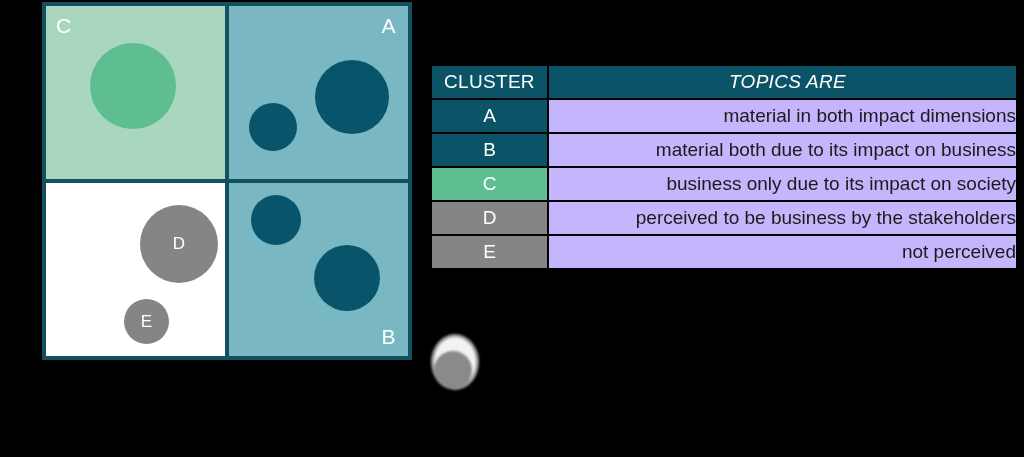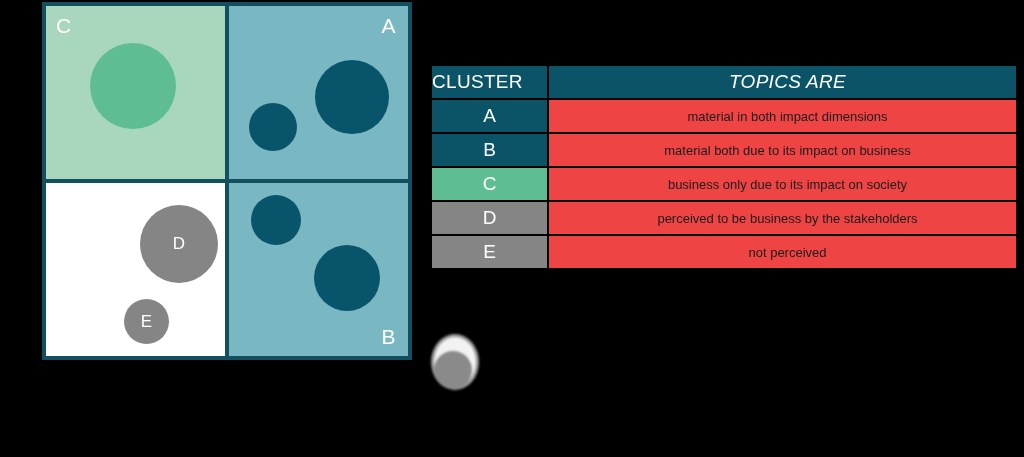--- a/index.html
+++ b/index.html
@@ -85,37 +85,37 @@
   }
   #cluster-table col.col-cluster { width: 117px; }
 
   .th-cluster, .th-topics {
     background: #0B5467;
     color: #FFFFFF;
     font-size: 19px;
     font-weight: normal;
     letter-spacing: 0.3px;
   }
-  .th-cluster { text-align: left; margin-top: 48px; }
+  .th-cluster { text-align: center; margin-top: 48px; }
   .th-topics { text-align: center; padding-left: 10px !important; font-style: italic; }
 
   .cell-cluster {
     text-align: center;
     color: #FFFFFF;
     font-size: 19px;
   }
   .cluster-a, .cluster-b { background: #0B5467; }
   .cluster-c { background: #5EBE92; }
   .cluster-d, .cluster-e { background: #858585; }
 
   .cell-topic {
-    background: #ef4444;
+    background: #c4b5fd;
     color: #1B1B1B;
-    font-size: 13px;
-    text-align: center;
+    font-size: 19px;
+    text-align: right;
     padding-left: 10px !important;
     white-space: nowrap;
   }
 
   
   #bubble-legend {
     position: absolute;
     left: 430px;
     top: 334px;
     width: 52px;

